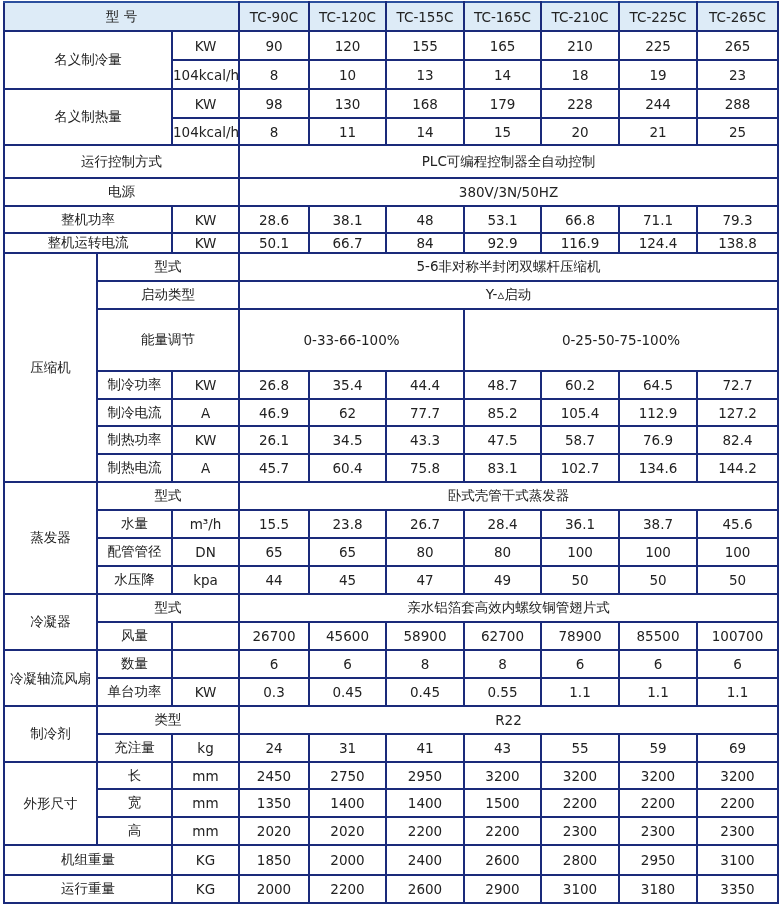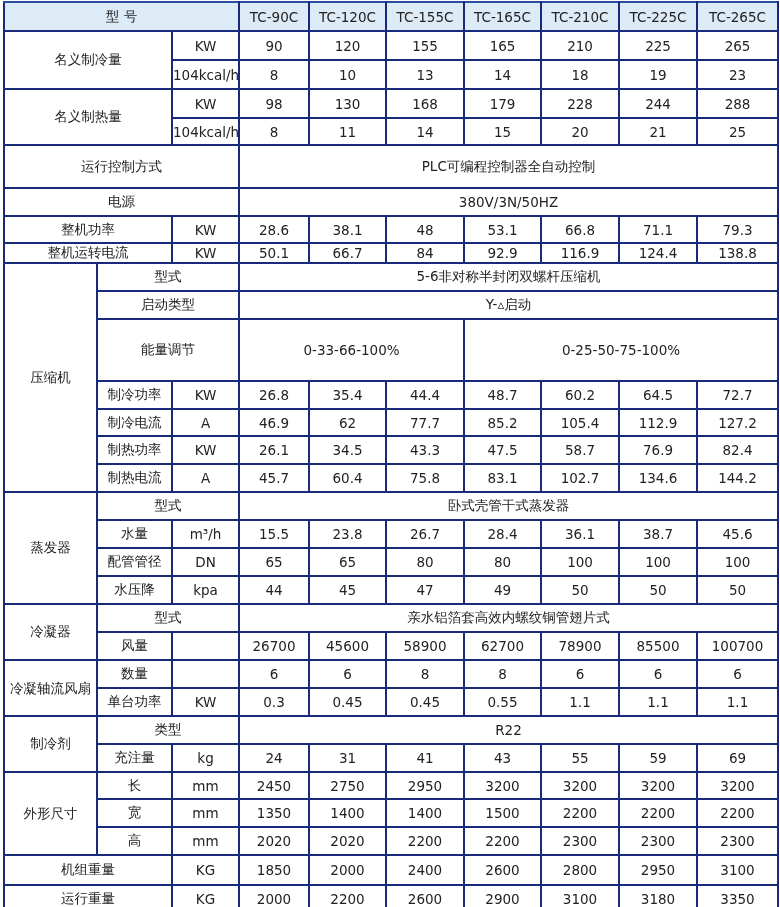--- a/index.html
+++ b/index.html
@@ -79,21 +79,21 @@
       <tr style="height: 27px;">
         <td>104kcal/h</td>
         <td>8</td>
         <td>11</td>
         <td>14</td>
         <td>15</td>
         <td>20</td>
         <td>21</td>
         <td>25</td>
       </tr>
-      <tr style="height: 43px; margin-left: 12px;">
+      <tr style="height: 33px; margin-left: 12px;">
         <td colspan="3">运行控制方式</td>
         <td colspan="7">PLC可编程控制器全自动控制</td>
       </tr>
       <tr style="height: 28px;">
         <td colspan="3">电源</td>
         <td colspan="7">380V/3N/50HZ</td>
       </tr>
       <tr style="height: 27px;">
         <td colspan="2">整机功率</td>
         <td>KW</td>

